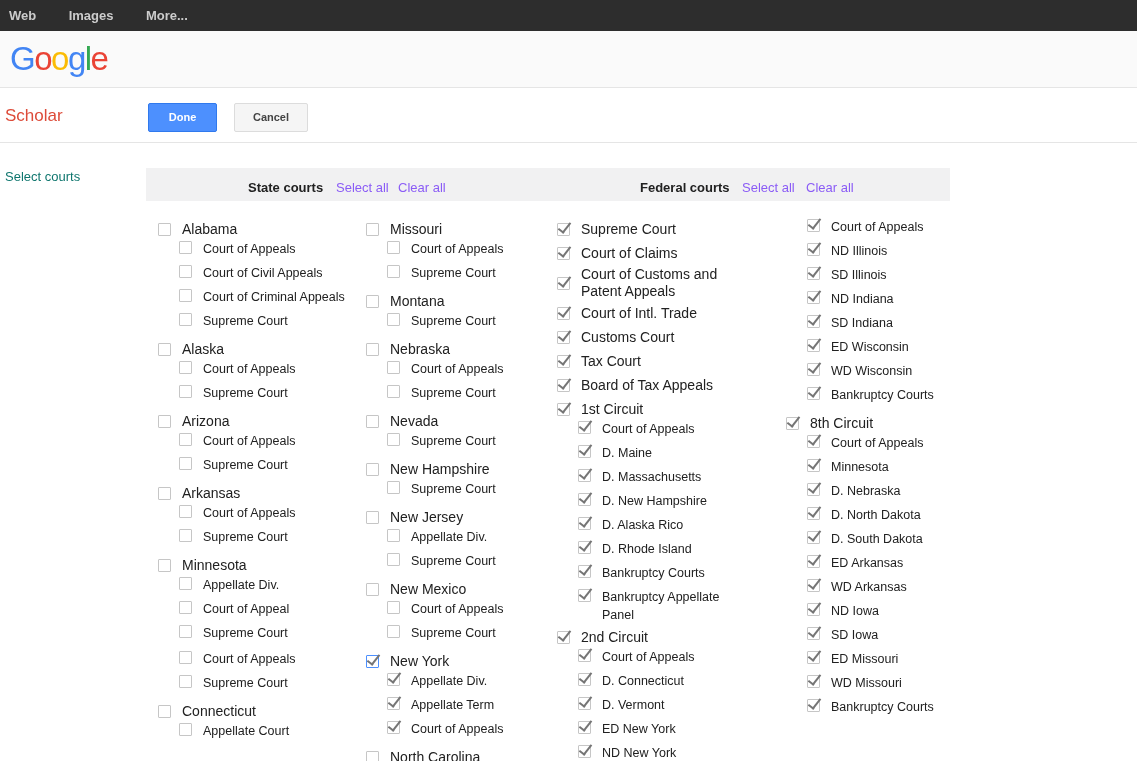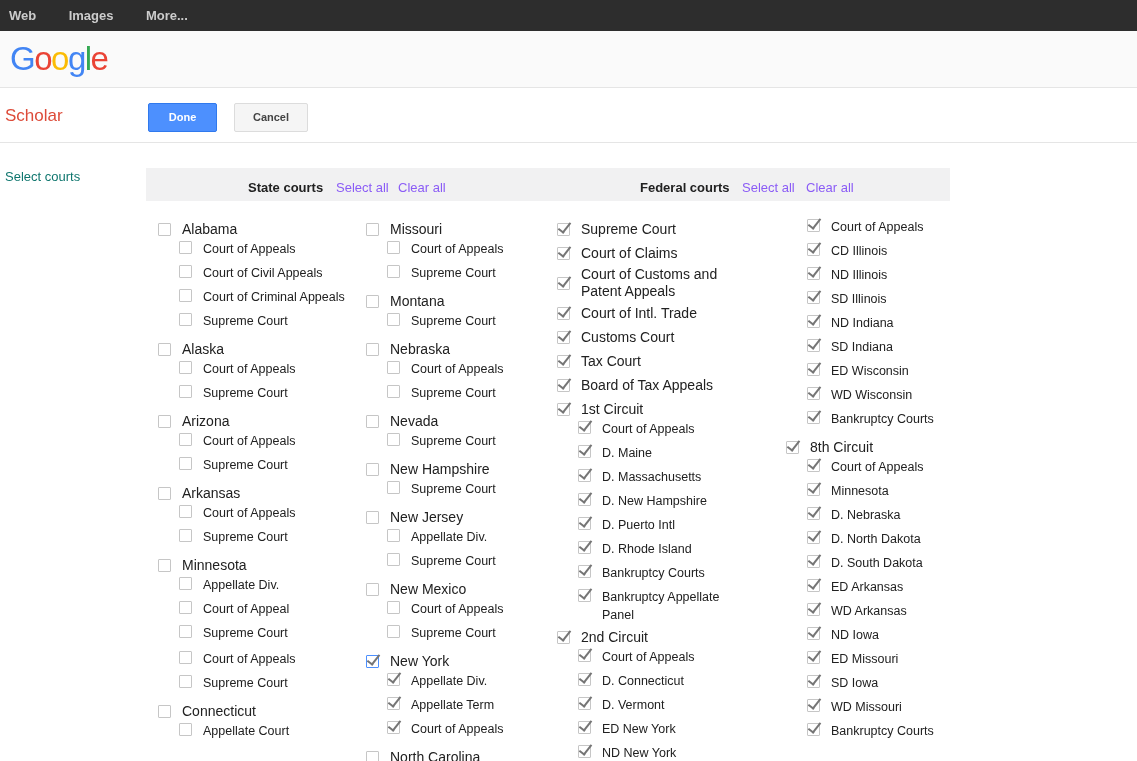--- a/index.html
+++ b/index.html
@@ -363,21 +363,21 @@
       <div class="row row-child">
         <span class="cb checked"></span>
         <span class="lbl">D. Massachusetts</span>
       </div>
       <div class="row row-child">
         <span class="cb checked"></span>
         <span class="lbl">D. New Hampshire</span>
       </div>
       <div class="row row-child">
         <span class="cb checked"></span>
-        <span class="lbl">D. Puerto Intl</span>
+        <span class="lbl">D. Alaska Rico</span>
       </div>
       <div class="row row-child">
         <span class="cb checked"></span>
         <span class="lbl">D. Rhode Island</span>
       </div>
       <div class="row row-child">
         <span class="cb checked"></span>
         <span class="lbl">Bankruptcy Courts</span>
       </div>
       <div class="row row-child">
@@ -413,24 +413,20 @@
     </div>
   </div>
 <div class="col col-3">
     <div class="group">
       <div class="row row-child">
         <span class="cb checked"></span>
         <span class="lbl">Court of Appeals</span>
       </div>
       <div class="row row-child">
         <span class="cb checked"></span>
-        <span class="lbl">CD Illinois</span>
-      </div>
-      <div class="row row-child">
-        <span class="cb checked"></span>
         <span class="lbl">ND Illinois</span>
       </div>
       <div class="row row-child">
         <span class="cb checked"></span>
         <span class="lbl">SD Illinois</span>
       </div>
       <div class="row row-child">
         <span class="cb checked"></span>
         <span class="lbl">ND Indiana</span>
       </div>
@@ -483,28 +479,28 @@
       <div class="row row-child">
         <span class="cb checked"></span>
         <span class="lbl">WD Arkansas</span>
       </div>
       <div class="row row-child">
         <span class="cb checked"></span>
         <span class="lbl">ND Iowa</span>
       </div>
       <div class="row row-child">
         <span class="cb checked"></span>
+        <span class="lbl">SD Iowa</span>
+      </div>
+      <div class="row row-child">
+        <span class="cb checked"></span>
         <span class="lbl">ED Missouri</span>
       </div>
       <div class="row row-child">
         <span class="cb checked"></span>
-        <span class="lbl">SD Iowa</span>
-      </div>
-      <div class="row row-child">
-        <span class="cb checked"></span>
         <span class="lbl">WD Missouri</span>
       </div>
       <div class="row row-child">
         <span class="cb checked"></span>
         <span class="lbl">Bankruptcy Courts</span>
       </div>
     </div>
   </div>
 
 </body></html>

